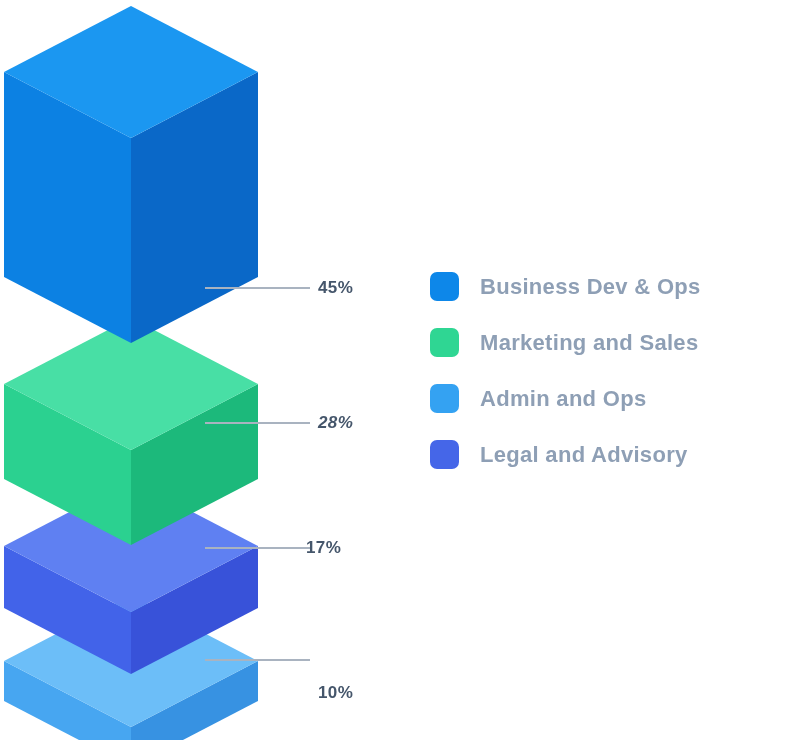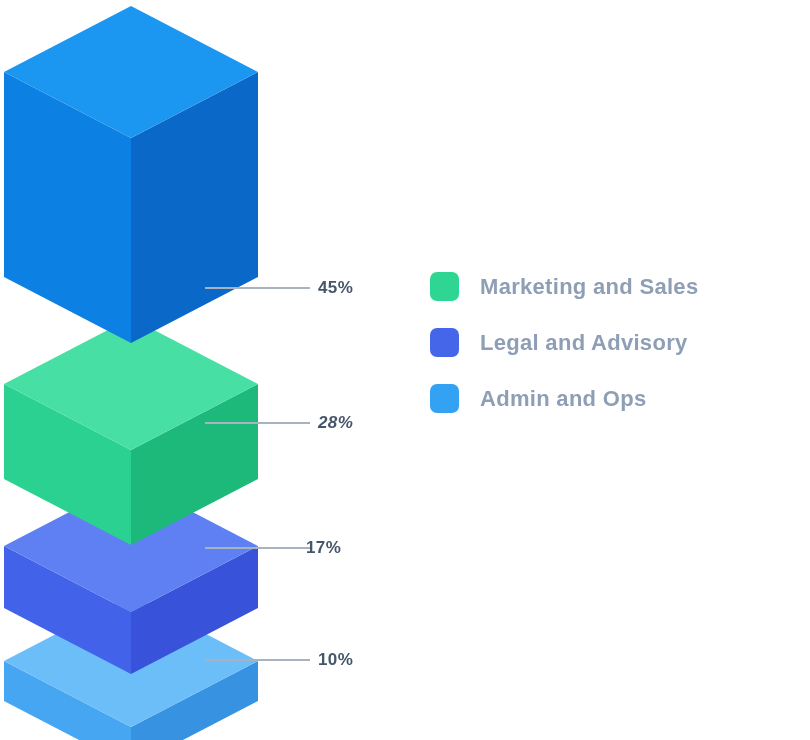--- a/index.html
+++ b/index.html
@@ -75,30 +75,34 @@
       <polygon points="131,6 258,72 131,138 4,72" fill="#1B97F1"></polygon>
       <line x1="205" x2="310" y1="288" y2="288" stroke="#A9B3C0" stroke-width="2"></line>
       <line x1="205" x2="310" y1="423" y2="423" stroke="#A9B3C0" stroke-width="2"></line>
       <line x1="205" x2="310" y1="548" y2="548" stroke="#A9B3C0" stroke-width="2"></line>
       <line x1="205" x2="310" y1="660" y2="660" stroke="#A9B3C0" stroke-width="2"></line>
     </svg>
 
   <div class="pct-label" style="top:275px; left:318px;">45%</div>
   <div class="pct-label" style="top:410px; left:318px;font-style:italic;">28%</div>
   <div class="pct-label" style="top:535px; left:306px;text-align:right;">17%</div>
-  <div class="pct-label" style="top:647px; left:318px;">10%</div>
+  <div class="pct-label" style="top:680px; left:318px;">10%</div>
 
   <div class="legend">
+    <div class="legend-row">
+      <span class="swatch" style="background: rgb(13, 135, 233);"></span>
+      <span class="legend-label">Business Dev &amp; Ops</span>
+    </div>
     <div class="legend-row">
       <span class="swatch" style="background: rgb(47, 214, 147);"></span>
       <span class="legend-label">Marketing and Sales</span>
     </div>
     <div class="legend-row">
+      <span class="swatch" style="background: rgb(52, 162, 242);"></span>
+      <span class="legend-label">Admin and Ops</span>
+    </div>
+    <div class="legend-row">
       <span class="swatch" style="background: rgb(69, 102, 232);"></span>
       <span class="legend-label">Legal and Advisory</span>
-    </div>
-    <div class="legend-row">
-      <span class="swatch" style="background: rgb(52, 162, 242);"></span>
-      <span class="legend-label">Admin and Ops</span>
     </div>
   </div>
 
 </div>
 
 </body></html>

